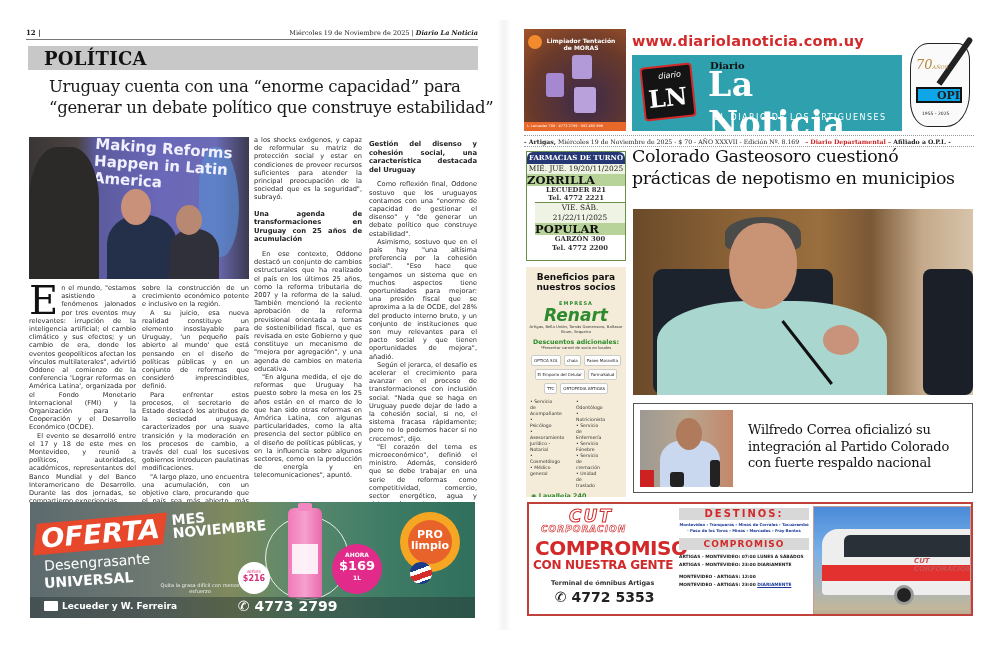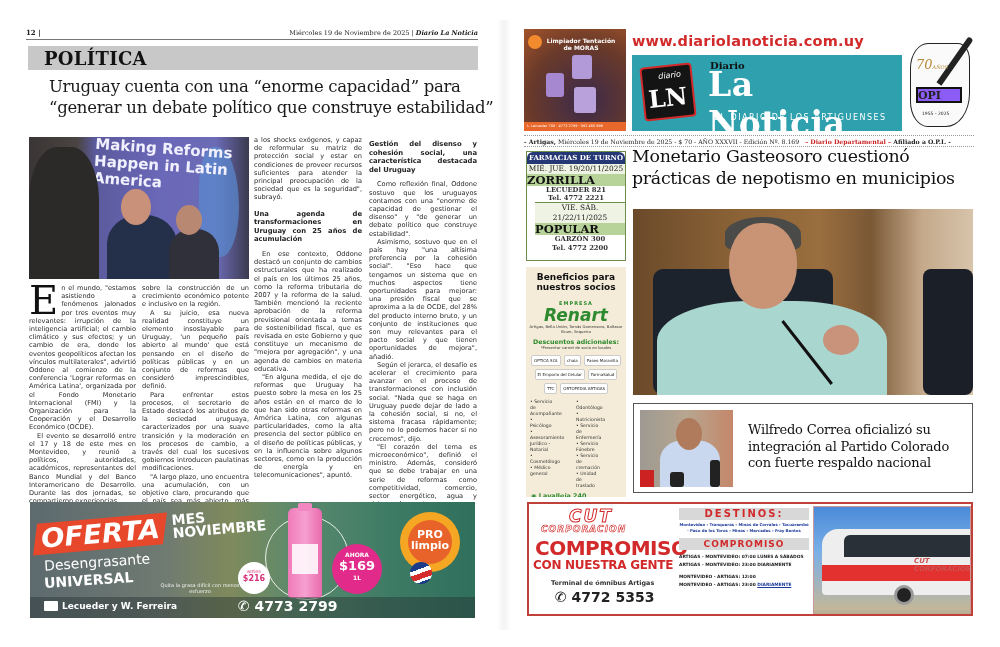--- a/index.html
+++ b/index.html
@@ -76,21 +76,21 @@
   .masthead { position: absolute; left: 110px; top: 28px; width: 270px; height: 76px; background: #2fa0ad; }
   .masthead .logo-ln { position: absolute; left: 10px; top: 10px; width: 52px; height: 54px; background: #141414; border-radius: 4px; transform: rotate(-6deg); border: 2px solid #d22a2a; }
   .masthead .logo-ln span { position: absolute; left: 4px; top: 16px; color: #fff; font-family: "DejaVu Serif", serif; font-weight: bold; font-size: 24px; }
   .masthead .logo-ln small { position: absolute; left: 16px; top: 4px; color: #fff; font-size: 8px; font-style: italic; }
   .masthead .diario { position: absolute; left: 78px; top: 5px; font-family: "DejaVu Serif", serif; font-size: 10px; font-weight: bold; color: #111; }
   .masthead .name { position: absolute; left: 76px; top: 10px; font-family: "DejaVu Serif", serif; font-size: 33px; font-weight: bold; color: #fff; letter-spacing: 0.5px; }
   .masthead .slogan { position: absolute; left: 82px; top: 58px; font-size: 8px; color: #fff; letter-spacing: 1.5px; }
   .opi { position: absolute; left: 384px; top: 6px; width: 68px; height: 98px; }
   .opi .shape { position: absolute; left: 4px; top: 10px; width: 60px; height: 84px; border: 1.5px solid #222; border-radius: 30% 20% 40% 30%; background: #fafafa; }
   .opi .years { position: absolute; left: 10px; top: 24px; font-size: 13px; font-style: italic; color: #b58a3a; font-family: "DejaVu Serif", serif; }
-  .opi .box { position: absolute; left: 10px; top: 54px; width: 46px; height: 16px; border: 2px solid #111; background: #8b5cf6; font-family: "DejaVu Serif", serif; font-weight: bold; font-size: 11px; text-align: left; line-height: 13px; }
+  .opi .box { position: absolute; left: 10px; top: 54px; width: 46px; height: 16px; border: 2px solid #111; background: #0ea5e9; font-family: "DejaVu Serif", serif; font-weight: bold; font-size: 11px; text-align: right; line-height: 13px; }
   .opi .range { position: absolute; left: 16px; top: 78px; font-size: 4.5px; }
   .opi .quill { position: absolute; left: 46px; top: 0; width: 6px; height: 56px; background: #222; transform: rotate(35deg); border-radius: 3px 3px 0 0; }
 
   .dateline { position: absolute; left: 2px; top: 108px; width: 450px; height: 12px; border-top: 1px dotted #999; border-bottom: 1px dotted #999; font-size: 6.2px; font-family: "DejaVu Serif", serif; padding-top: 2px; white-space: nowrap; }
   .dateline b { font-weight: bold; }
   .dateline .red { color: #c92323; font-weight: bold; }
 
   .pharm { position: absolute; left: 4px; top: 124px; width: 100px; height: 110px; border: 1px solid #6b8f4a; background: #fff; }
   .pharm .head { height: 12px; background: #263775; color: #fff; font-family: "DejaVu Serif", serif; font-size: 7px; font-weight: bold; text-align: center; line-height: 12px; border-radius: 6px 6px 0 0; }
   .pharm .days { font-family: "DejaVu Serif", serif; font-size: 7.4px; text-align: center; line-height: 10px; background: #eef3e4; }
@@ -312,21 +312,21 @@
         <div>• Servicio de cremación</div>
         <div>• Unidad de traslado</div>
       </div>
     </div>
     <div class="contact">
       <div>◉ <span>Lavalleja 240</span></div>
 
     </div>
   </div>
 
-  <h2 class="main-hl" style="font-weight:normal;">Monetario Gasteosoro cuestionó prácticas de nepotismo en municipios</h2>
+  <h2 class="main-hl" style="font-weight:normal;">Colorado Gasteosoro cuestionó prácticas de nepotismo en municipios</h2>
 
   <div class="photo-right">
     <div class="chair"></div>
     <div class="chair2"></div>
     <div class="body"></div>
     <div class="hair"></div>
     <div class="head"></div>
     <div class="mic"></div>
     <div class="hand"></div>
   </div>

